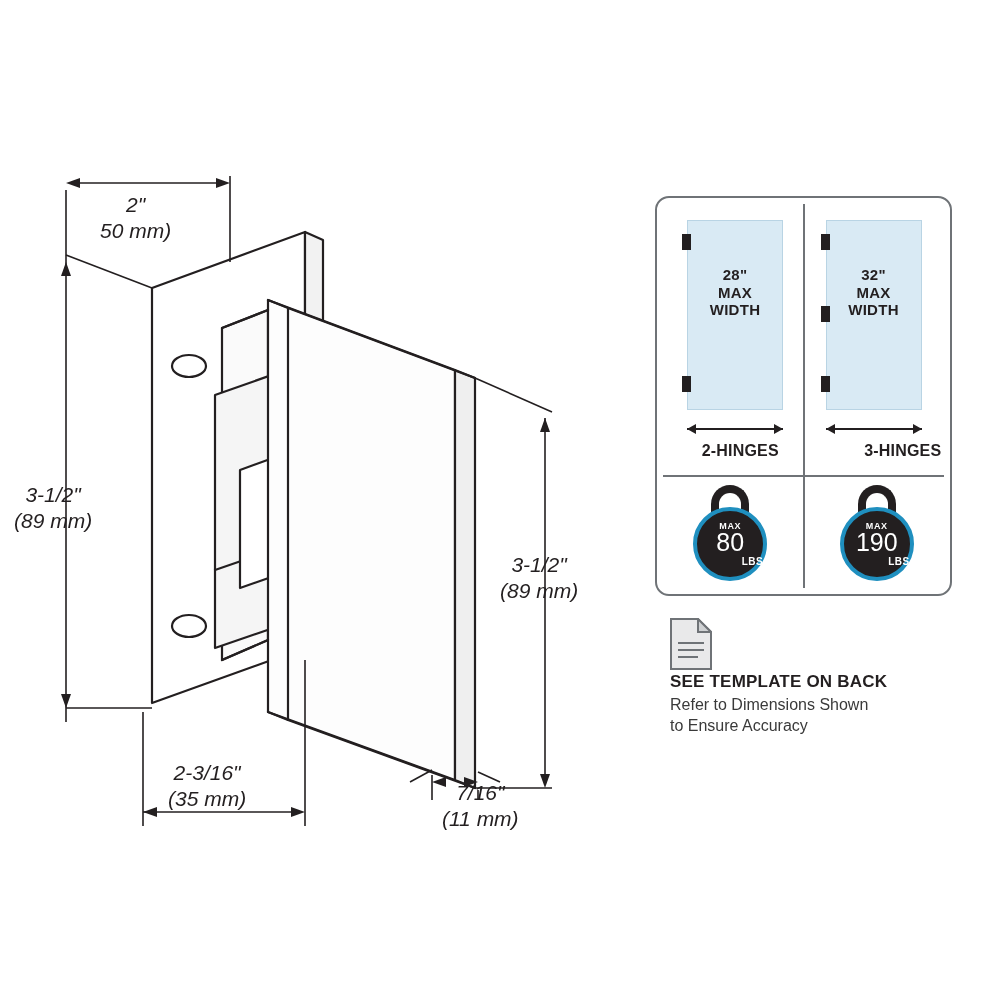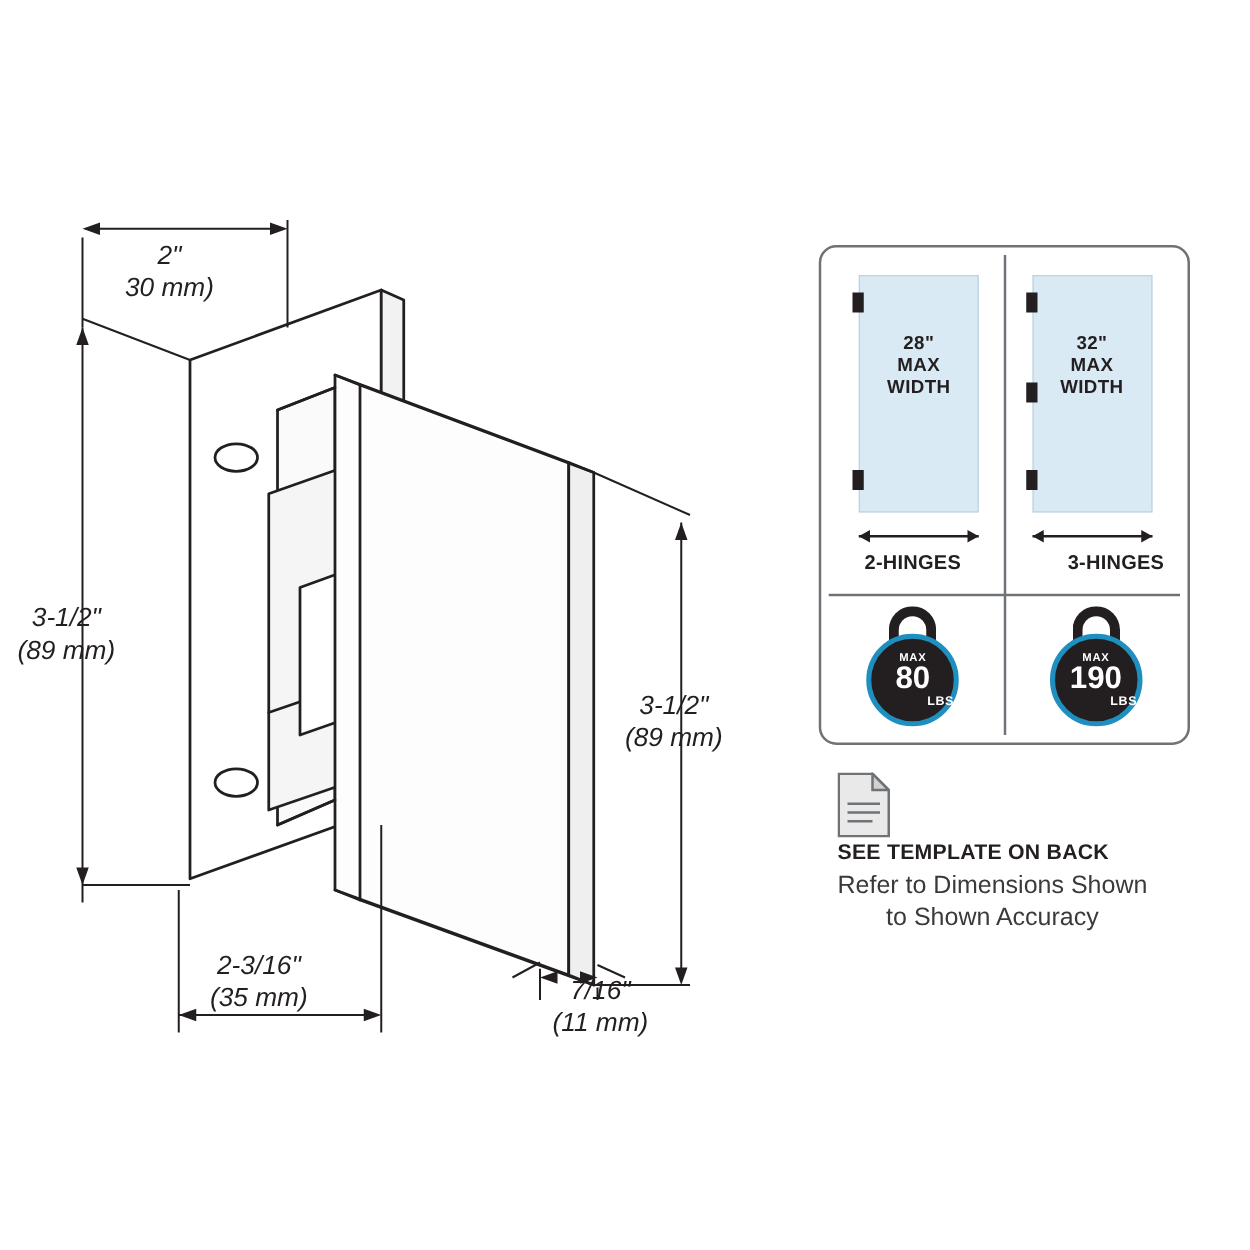--- a/index.html
+++ b/index.html
@@ -120,20 +120,21 @@
   .arrowL { border-right: 9px solid #231f20; }
   .arrowR { border-left: 9px solid #231f20; }
 
   .hinge-count {
     position: absolute;
     width: 100%;
     text-align: center;
     font-weight: bold;
     font-size: 16px;
     letter-spacing: .2px;
+    margin-left: 10px;
   }
 
   
   .badge-wrap {
     position: absolute;
     left: 0; right: 0; top: 10px;
     display: flex;
     justify-content: center;
   }
   .badge {
@@ -173,21 +174,21 @@
     width: 100%;
     font-size: 9px;
     font-weight: bold;
     letter-spacing: .6px;
   }
   .badge .num {
     position: absolute;
     top: 19px;
     width: 100%;
     font-size: 25px;
-    font-weight: bold;
+    font-weight: normal;
     line-height: 1;
   }
   .badge .lbs {
     position: absolute;
     top: 45px;
     width: 100%;
     font-size: 10px;
     font-weight: bold;
     letter-spacing: .5px;
     text-align: right;
@@ -213,24 +214,23 @@
   .note-text {
     padding-top: 2px;
   }
   .note-title {
     font-weight: bold;
     font-size: 17px;
     letter-spacing: .2px;
     margin-bottom: 3px;
   }
   .note-sub {
-    font-size: 20px;
+    font-size: 16px;
     line-height: 1.3;
     color: #3a3a3a;
-    text-align: center;
   }
 </style>
 </head>
 <body>
 
 <div class="stage">
 
   <svg class="diagram" viewBox="0 0 1000 1000">
     <g fill="none" stroke="#231f20" stroke-width="2.2" stroke-linejoin="round" stroke-linecap="round">
 
@@ -294,21 +294,21 @@
       <polygon points="143,812 157,807 157,817"></polygon>
       <polygon points="305,812 291,807 291,817"></polygon>
 
       <polygon points="432,782 446,777 446,787"></polygon>
       <polygon points="478,782 464,777 464,787"></polygon>
     </g>
   </svg>
 
   <div class="dim" style="left:100px; top:192px;">
     <span>2"</span>
-    <span class="l2">30 mm)</span>
+    <span class="l2">50 mm)</span>
   </div>
 
   <div class="dim" style="left:14px; top:482px;">
     <span>3-1/2"</span>
     <span class="l2">(89 mm)</span>
   </div>
 
   <div class="dim" style="left:500px; top:552px;">
     <span>3-1/2"</span>
     <span class="l2">(89 mm)</span>
@@ -398,17 +398,17 @@
         <g stroke="#6f7377" stroke-width="2">
           <line x1="8" y1="25" x2="34" y2="25"></line>
           <line x1="8" y1="32" x2="34" y2="32"></line>
           <line x1="8" y1="39" x2="28" y2="39"></line>
         </g>
       </svg>
     </div>
     <div class="note-text">
       <div class="note-title">SEE TEMPLATE ON BACK</div>
       <div class="note-sub">Refer to Dimensions Shown</div>
-      <div class="note-sub">to Shown Accuracy</div>
+      <div class="note-sub">to Ensure Accuracy</div>
     </div>
   </div>
 
 </div>
 
 </body></html>

